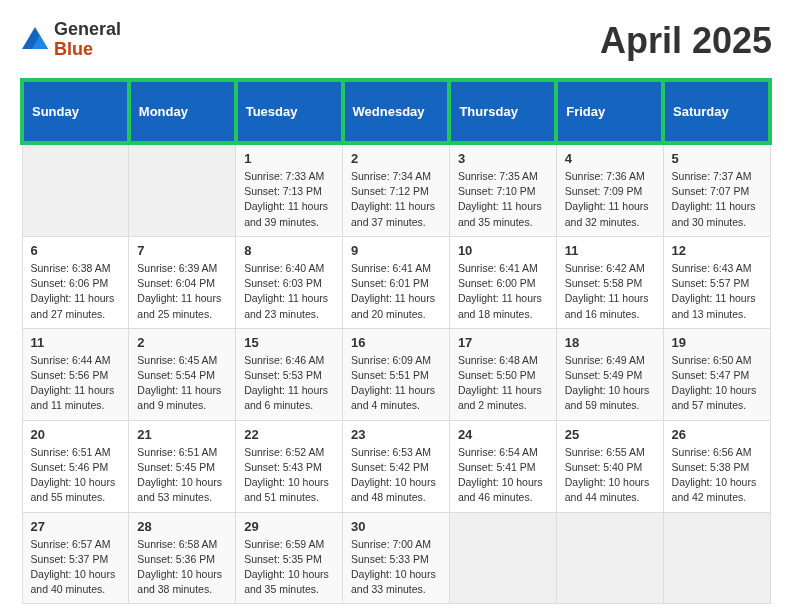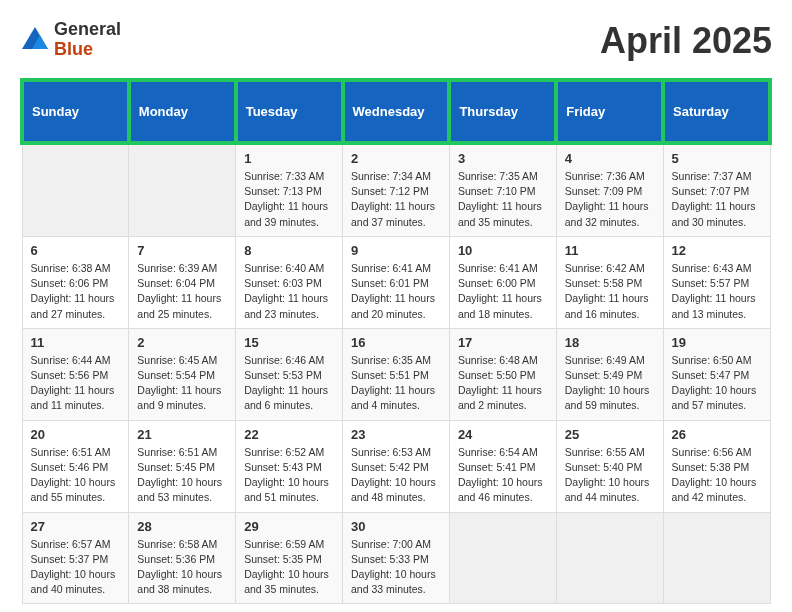--- a/index.html
+++ b/index.html
@@ -224,21 +224,21 @@
 Daylight: 11 hours and 9 minutes.</div>
           </td>
           <td>
             <span class="day-num">15</span>
             <div class="day-info">Sunrise: 6:46 AM
 Sunset: 5:53 PM
 Daylight: 11 hours and 6 minutes.</div>
           </td>
           <td>
             <span class="day-num">16</span>
-            <div class="day-info">Sunrise: 6:35 AM
+            <div class="day-info">Sunrise: 6:09 AM
 Sunset: 5:51 PM
 Daylight: 11 hours and 4 minutes.</div>
           </td>
           <td>
             <span class="day-num">17</span>
             <div class="day-info">Sunrise: 6:48 AM
 Sunset: 5:50 PM
 Daylight: 11 hours and 2 minutes.</div>
           </td>
           <td>

